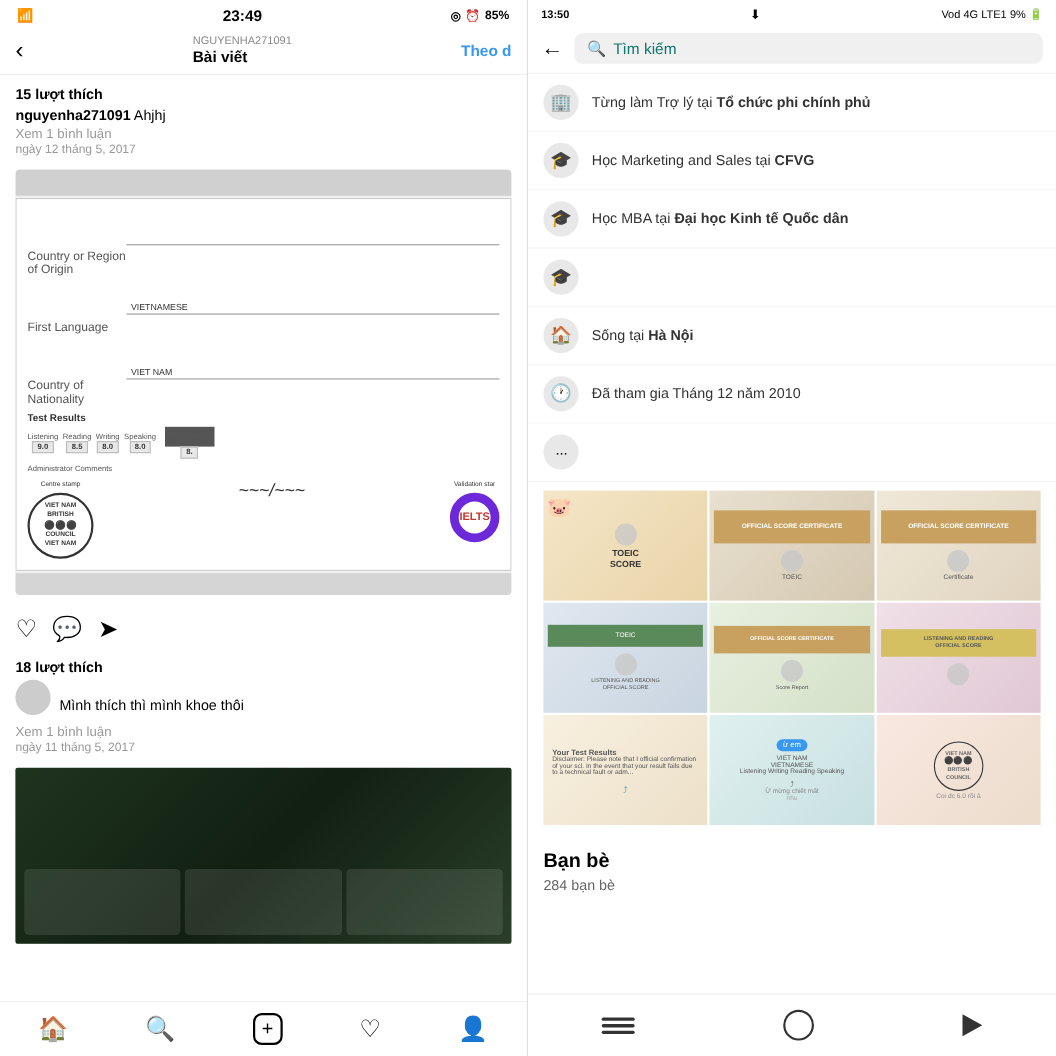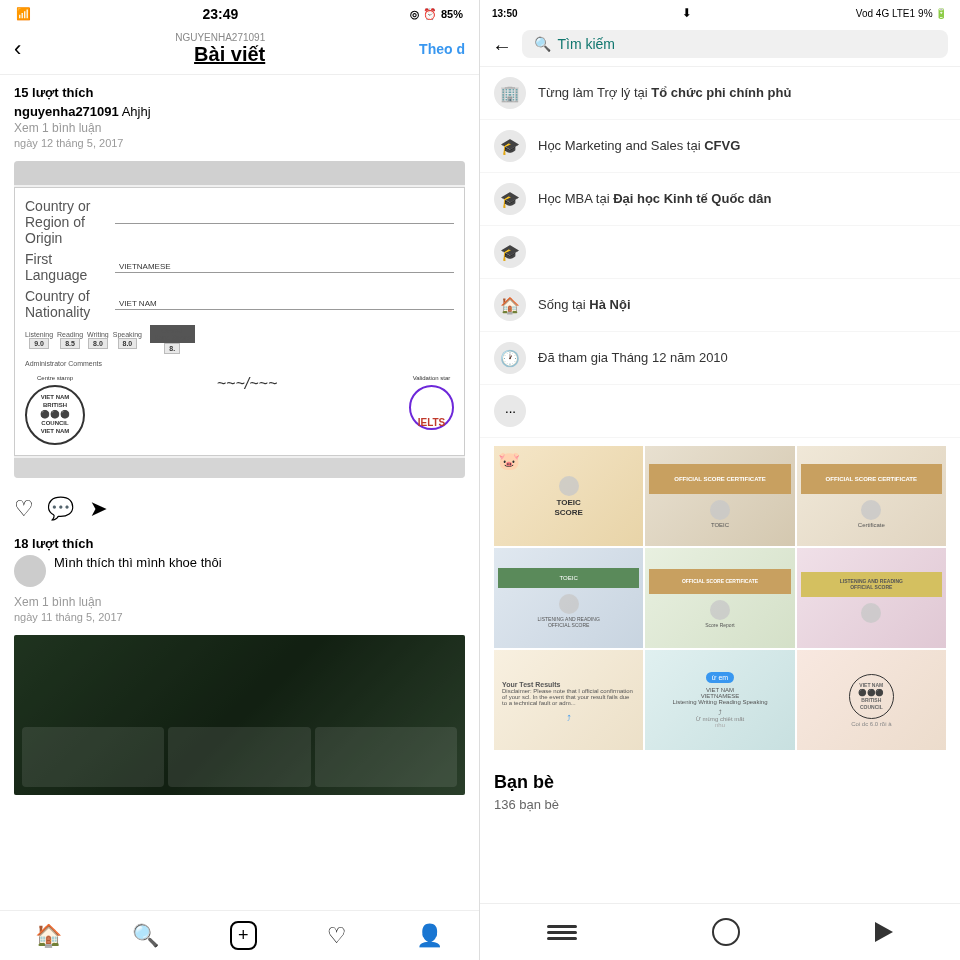--- a/index.html
+++ b/index.html
@@ -39,25 +39,24 @@
       justify-content: space-between;
       padding: 4px 14px 8px;
       border-bottom: 1px solid #eee;
     }
     .nav-bar-left .back-btn {
       font-size: 22px;
       color: #000;
       cursor: pointer;
     }
     .nav-bar-left .title {
-      font-size: 20px;
+      font-size: 14px;
       font-weight: 700;
-      text-align: right;
+      text-align: left;
       flex: 1;
-      text-decoration: underline;
     }
     .nav-bar-left .follow-btn {
       font-size: 14px;
       color: #3897f0;
       font-weight: 600;
     }
 
     .left-content {
       flex: 1;
       overflow-y: auto;
@@ -94,21 +93,21 @@
 
     
     .ielts-doc {
       background: #fff;
       border: 1px solid #ccc;
       padding: 10px;
       font-size: 9px;
       color: #333;
     }
     .ielts-doc .doc-row { display: flex; align-items: center; margin-bottom: 5px; }
-    .ielts-doc .doc-label { width: 90px; color: #555; font-size: 14px; }
+    .ielts-doc .doc-label { width: 90px; color: #555; font-size: 11px; margin-top: 36px; }
     .ielts-doc .doc-value { border-bottom: 1px solid #999; flex: 1; padding: 1px 4px; font-size: 8px; }
     .ielts-doc .test-results-title { font-weight: 700; font-size: 9px; margin: 6px 0 3px; }
     .scores-row { display: flex; gap: 4px; align-items: center; margin-bottom: 6px; }
     .score-item { display: flex; flex-direction: column; align-items: center; font-size: 7px; }
     .score-item .s-label { color: #555; }
     .score-item .s-val { background: #e8e8e8; padding: 1px 4px; font-weight: 700; border: 1px solid #bbb; }
     .overall-score { background: #555; color: #fff; padding: 2px 4px; font-size: 7px; text-align: center; }
     .stamps-area { display: flex; justify-content: space-between; margin-top: 8px; align-items: flex-start; }
     .british-council-stamp {
       border: 2px solid #333;
@@ -118,26 +117,26 @@
       display: flex;
       flex-direction: column;
       align-items: center;
       justify-content: center;
       font-size: 6px;
       font-weight: 700;
       text-align: center;
       line-height: 1.3;
     }
     .ielts-stamp {
-      border: 2px solid #6d28d9;
+      border: 8px solid #6d28d9;
       border-radius: 50%;
       width: 45px;
       height: 45px;
       display: flex;
-      align-items: flex-end;
+      align-items: center;
       justify-content: center;
       font-size: 10px;
       font-weight: 900;
       color: #c0392b;
     }
     .sig-area { font-size: 10px; color: #333; font-style: italic; }
 
     .action-bar {
       display: flex;
       gap: 14px;
@@ -334,21 +333,21 @@
     .nav-triangle {
       width: 0;
       height: 0;
       border-top: 10px solid transparent;
       border-bottom: 10px solid transparent;
       border-left: 18px solid #333;
     }
 
     .comment-with-avatar {
       display: flex;
-      align-items: flex-start;
+      align-items: flex-end;
       gap: 8px;
       margin-bottom: 8px;
     }
   </style>
 </head>
 <body>
 
 <div class="left-panel">
 
   <div class="status-bar-left">
@@ -390,20 +389,21 @@
         </div>
         <div class="doc-row">
           <span class="doc-label">First Language</span>
           <span class="doc-value">VIETNAMESE</span>
         </div>
         <div class="doc-row">
           <span class="doc-label">Country of Nationality</span>
           <span class="doc-value">VIET NAM</span>
         </div>
 
+        <div class="test-results-title">Test Results</div>
         <div class="scores-row">
           <div class="score-item">
             <span class="s-label">Listening</span>
             <span class="s-val">9.0</span>
           </div>
           <div class="score-item">
             <span class="s-label">Reading</span>
             <span class="s-val">8.5</span>
           </div>
           <div class="score-item">
@@ -639,21 +639,21 @@
             <span>BRITISH</span>
             <span>COUNCIL</span>
           </div>
           <div style="font-size:6px;color:#888;margin-top:2px;">Coi dc 6.0 rồi à</div>
         </div>
       </div>
     </div>
 
     <div class="ban-be-section">
       <div class="ban-be-title">Bạn bè</div>
-      <div class="ban-be-count">136 bạn bè</div>
+      <div class="ban-be-count">284 bạn bè</div>
     </div>
   </div>
 
   <div class="bottom-nav-right">
     <div style="display:flex;flex-direction:column;gap:3px;">
       <div class="nav-line"></div>
       <div class="nav-line"></div>
       <div class="nav-line"></div>
     </div>
     <div class="nav-circle-btn"></div>

